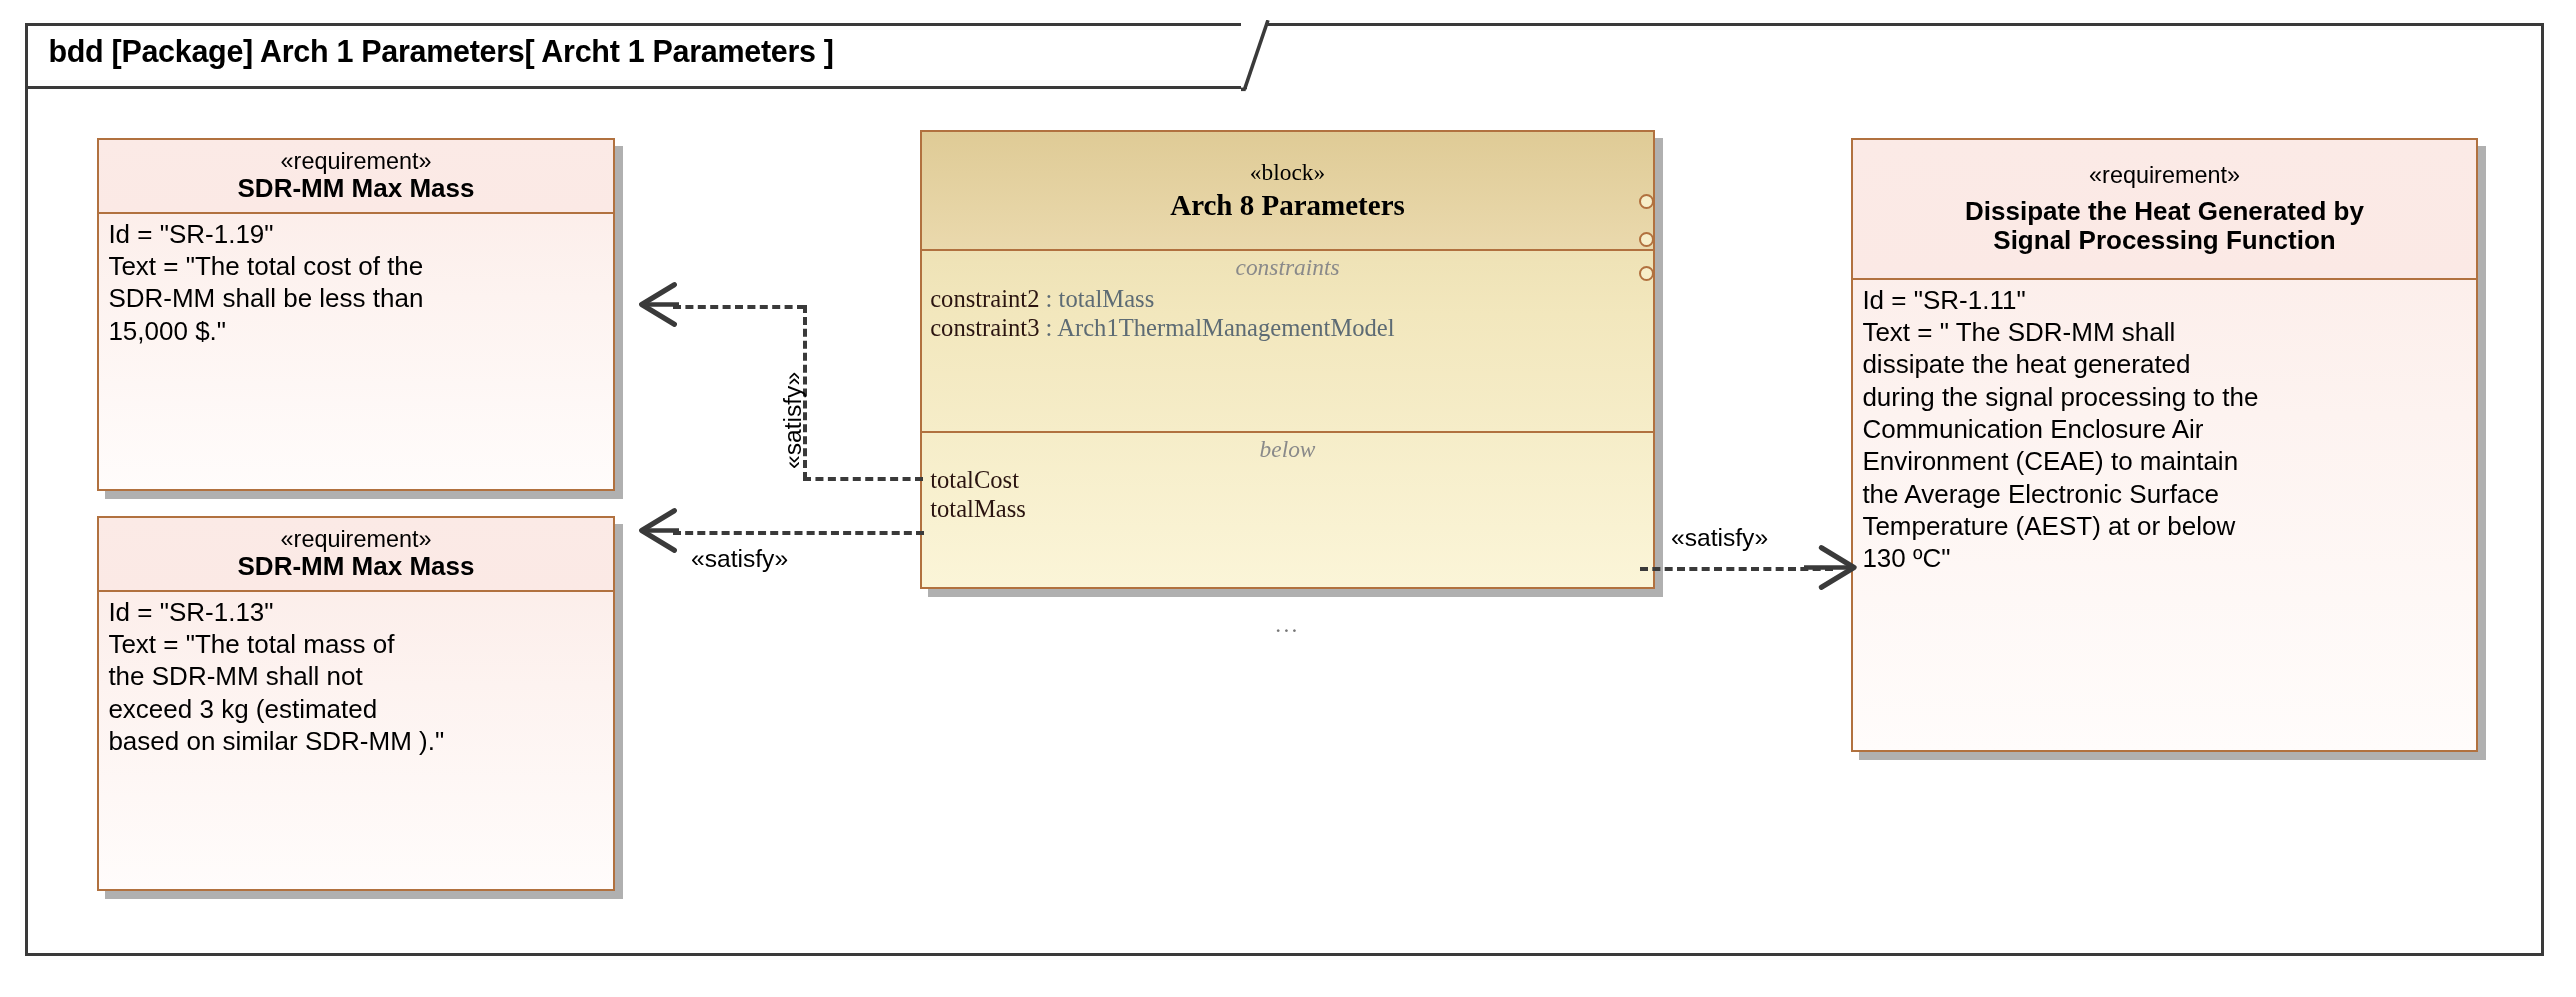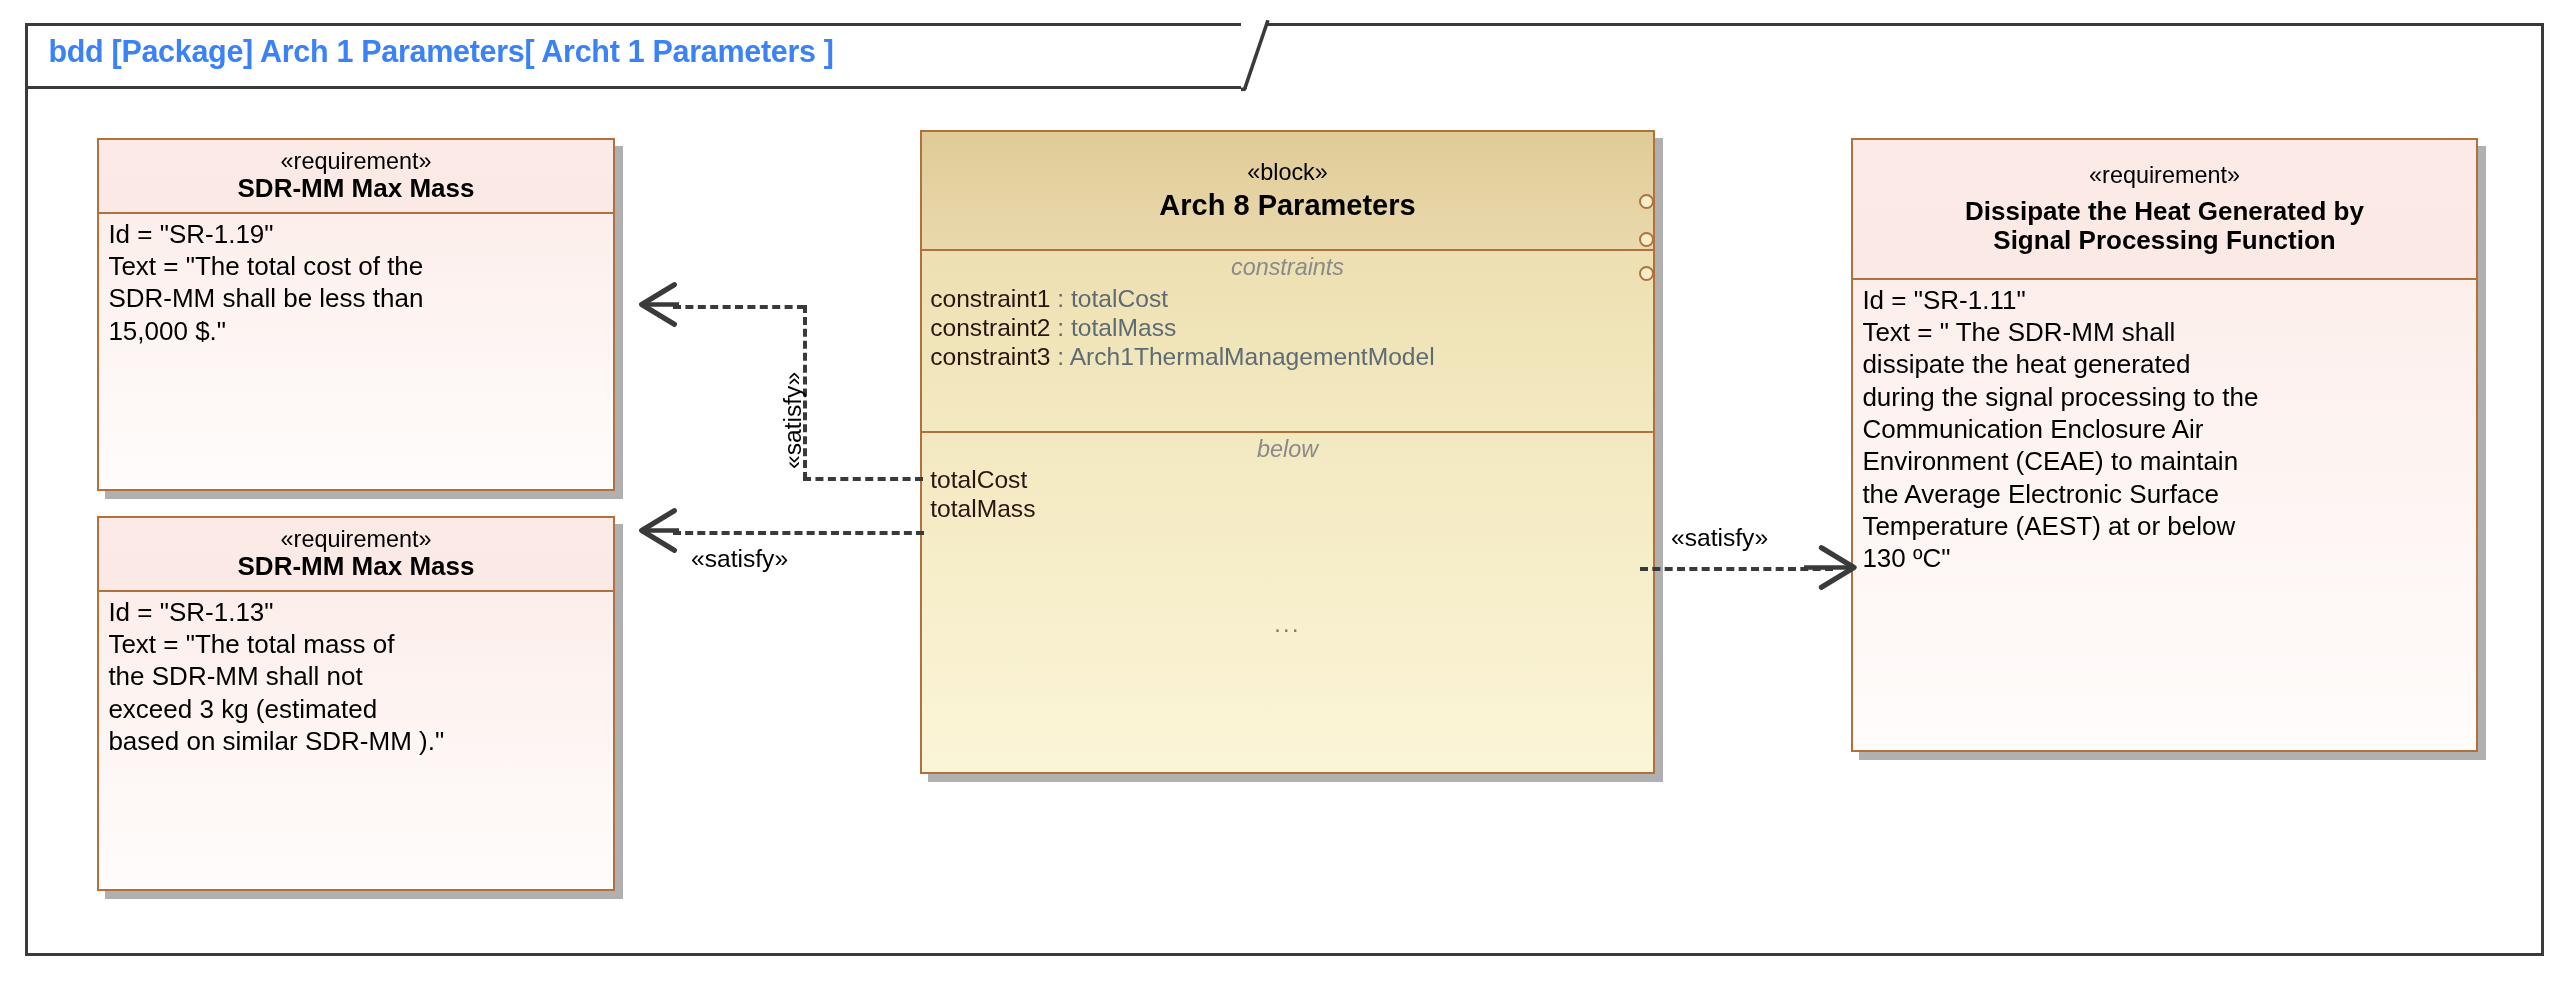--- a/index.html
+++ b/index.html
@@ -12,21 +12,21 @@
 
   #frame-tab{position:absolute;left:25px;top:23.4px;width:1222px;height:66px;
              box-sizing:border-box;background:#ffffff;}
   #frame-tab .tab-body{position:absolute;left:0;top:0;right:0;bottom:0;
              border-left:3.5px solid #3a3a3a;border-top:3.5px solid #3a3a3a;
              border-bottom:3.5px solid #3a3a3a;box-sizing:border-box;background:#fff;}
   #frame-tab .tab-slant{position:absolute;right:-24.6px;top:-3.5px;width:30.5px;height:73px;
              overflow:hidden;}
   #frame-tab .tab-slant svg{display:block;}
   #frame-title{position:absolute;left:23.4px;top:10.5px;font-size:30.5px;font-weight:bold;
-               color:#3b82f6;letter-spacing:-0.3px;white-space:nowrap;}
+               color:#000000;letter-spacing:-0.3px;white-space:nowrap;}
 
   
   .node{position:absolute;box-sizing:border-box;}
   .node .shadow{position:absolute;left:8.2px;top:8.2px;right:-8.2px;bottom:-8.2px;
                 background:#b0b0b0;}
   .node .body{position:absolute;left:0;top:0;right:0;bottom:0;box-sizing:border-box;
               border:2.9px solid #b1713f;}
 
   
   .req .body{background:linear-gradient(180deg,#fbeae6 0%,#fdf3f0 45%,#fffcfb 100%);}
@@ -107,35 +107,32 @@
     <div class="compartment">
       <div class="propline">Id = "SR-1.13"</div>
       <div class="propline">Text = "The total mass of
 the SDR-MM shall not
 exceed 3 kg (estimated
 based on similar SDR-MM )."</div>
     </div>
   </div>
 </div>
 
-<div class="node blk" style="left:920px;top:130px;width:735px;height:644px;">
+<div class="node blk" style="left:920px;top:130px;width:735px;height:459px;font-family:Liberation Serif, serif;">
   <div class="shadow"></div>
   <div class="body">
 
     <div class="hdr" style="height:119px;">
       <div class="stereo">«block»</div>
       <div class="nodename" style="font-size:29px;margin-top:3.5px;">Arch 8 Parameters</div>
     </div>
 
     <div class="compartment" style="height:182px;">
       <div class="comp-label">constraints</div>
       <div style="margin-top:5.9px;">
-        <div class="feature">
-          <span>constraint1</span><span class="ftype"> : </span><span class="ftype">totalCost</span>
-        </div>
         <div class="feature">
           <span>constraint2</span><span class="ftype"> : </span><span class="ftype">totalMass</span>
         </div>
         <div class="feature">
           <span>constraint3</span><span class="ftype"> : </span><span class="ftype">Arch1ThermalManagementModel</span>
         </div>
       </div>
     </div>
 
     <div class="compartment" style="height:218px;border-bottom:none;position:relative;">

